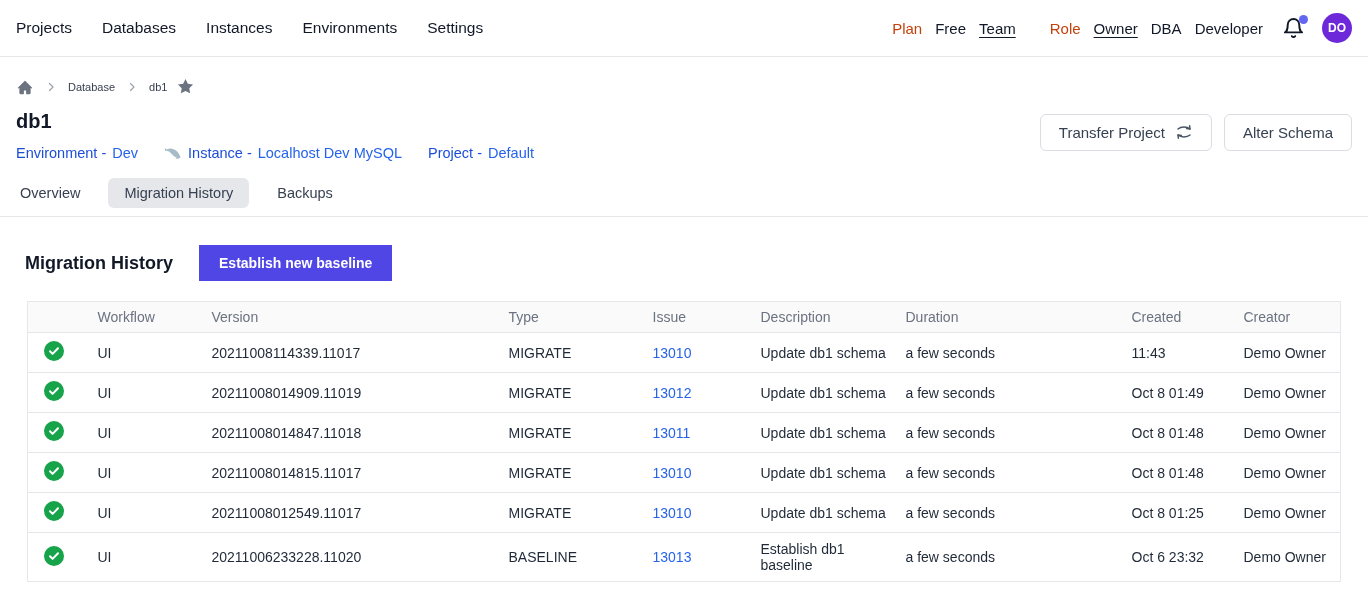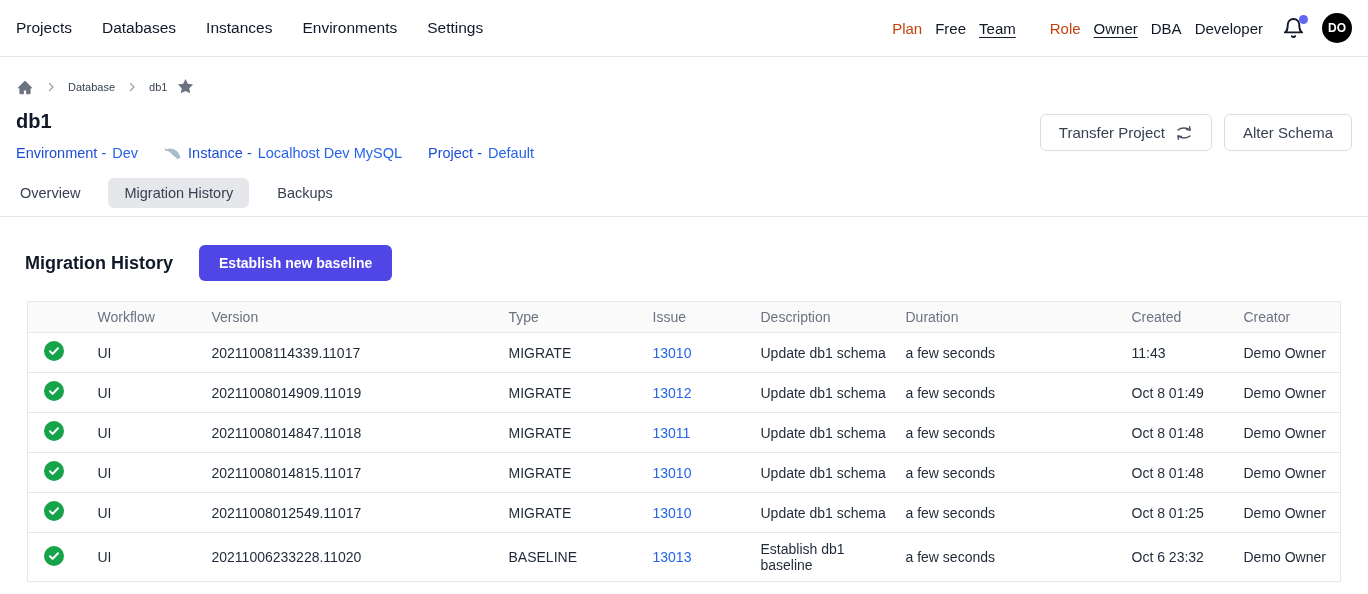--- a/index.html
+++ b/index.html
@@ -25,21 +25,21 @@
   .underline-link { text-decoration: underline; text-underline-offset: 3px; color: #111827; }
   .plain-text { color: #111827; }
   .bell-wrap { position: relative; margin-left: 6px; cursor: pointer; display: flex; align-items: center; }
   .bell-dot {
     position: absolute; top: -2px; right: -3px;
     width: 9px; height: 9px; border-radius: 50%;
     background: #6366f1;
   }
   .avatar {
     width: 30px; height: 30px; border-radius: 50%;
-    background: #000000; color: #fff;
+    background: #6d28d9; color: #fff;
     display: flex; align-items: center; justify-content: center;
     font-size: 12px; font-weight: bold; cursor: pointer; margin-left: 4px;
   }
 
   
   .breadcrumb {
     display: flex; align-items: center; gap: 11px;
     padding: 20px 16px 0 16px;
     font-size: 11px; color: #374151;
   }
@@ -54,21 +54,21 @@
   .db-title { font-size: 20px; font-weight: bold; color: #111827; }
   .meta-line {
     display: flex; align-items: center; gap: 6px;
     margin-top: 12px; font-size: 14.5px; color: #4b5563;
   }
   .meta-label { color: #1d4ed8; }
   .meta-link { color: #2563eb; }
   .meta-gap { width: 14px; }
   .header-buttons { display: flex; gap: 12px; margin-top: 4px; }
   .btn-outline {
-    display: flex; align-items: flex-end; gap: 10px;
+    display: flex; align-items: flex-start; gap: 10px;
     background: #fff; border: 1px solid #d9dce1; border-radius: 6px;
     padding: 9px 18px; font-size: 15px; color: #374151;
     font-family: "Liberation Sans", sans-serif; cursor: pointer;
   }
 
   
   .tabs { display: flex; gap: 12px; padding: 17px 16px 0 4px; }
   .tab {
     padding: 7px 16px; border-radius: 6px;
     font-size: 14.5px; color: #374151; cursor: pointer;
@@ -76,21 +76,21 @@
   .tab.active { background: #e5e7eb; }
   .full-divider { border-bottom: 1px solid #e5e7eb; margin-top: 8px; }
 
   
   .section-head {
     display: flex; align-items: center; gap: 26px;
     padding: 28px 16px 20px 25px;
   }
   .section-title { font-size: 18px; font-weight: 600; color: #111827; }
   .btn-primary {
-    background: #4f46e5; color: #fff; border: none; border-radius: 6px;
+    background: #4f46e5; color: #fff; border: none; border-radius: 0;
     padding: 10px 20px; font-size: 14px; font-weight: 600;
     font-family: "Liberation Sans", sans-serif; cursor: pointer;
   }
 
   
   .table-wrap { margin: 0 27px; }
   table {
     width: 100%; border-collapse: collapse; table-layout: fixed;
     border: 1px solid #e5e7eb;
     padding-left: 48px;

